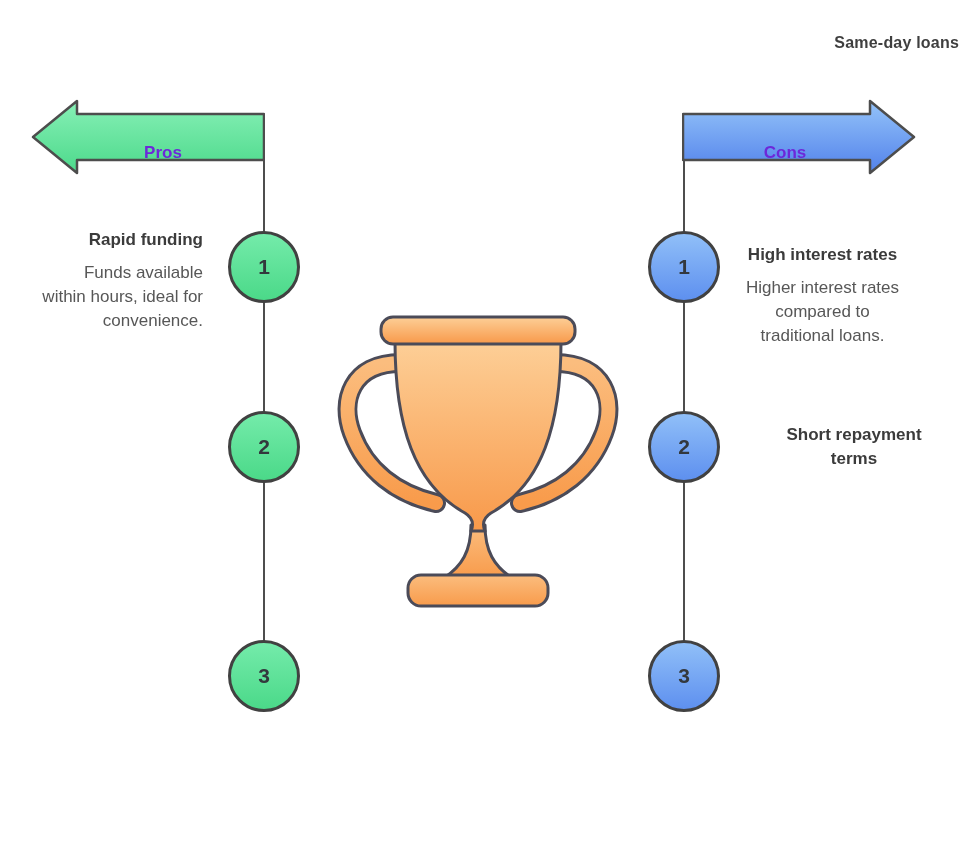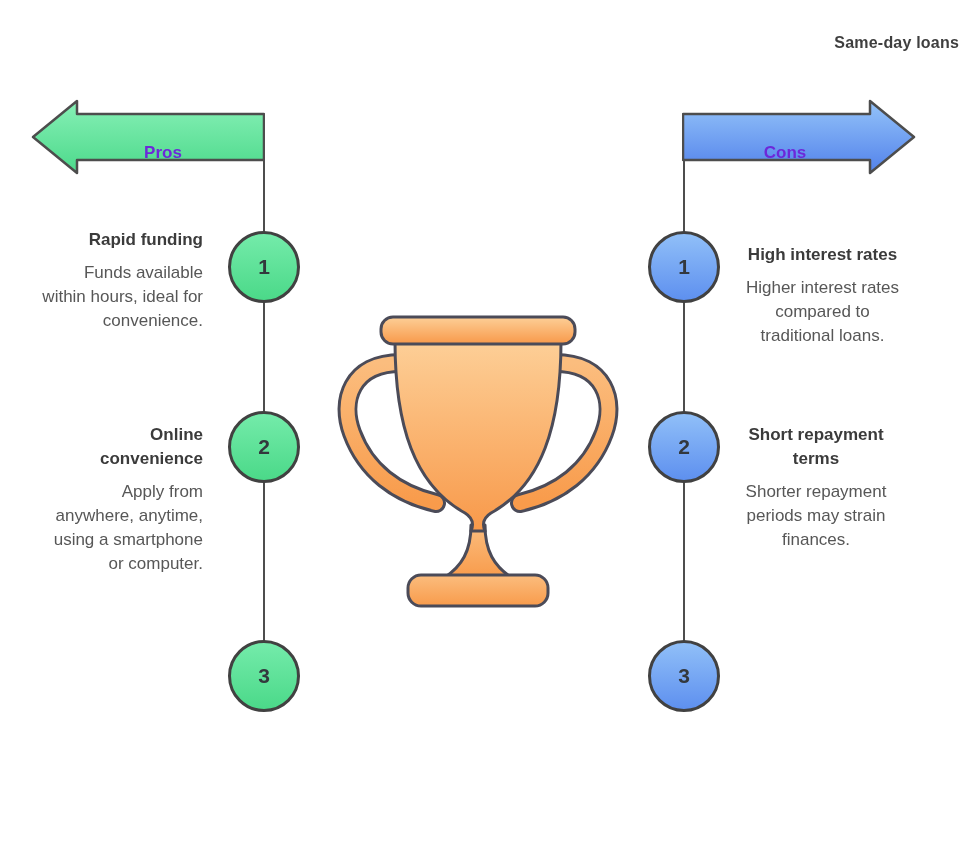--- a/index.html
+++ b/index.html
@@ -67,21 +67,21 @@
     font-size: 17px; line-height: 24px;
     font-weight: bold; color: #3b3b3b;
     margin: 0 0 9px 0;
   }
   .tb.left-side  { text-align: right; right: 760px; }
   .tb.right-side { text-align: center; left: 745px; }
   #pros-item-1 { top: 228px; width: 165px; }
   #pros-item-2 { top: 423px; width: 150px; }
   #pros-item-3 { top: 651px; width: 145px; }
   #cons-item-1 { top: 243px; width: 155px; }
-  #cons-item-2 { top: 423px; width: 142px; }
+  #cons-item-2 { top: 423px; width: 142px; margin-left: 38px; }
   #cons-item-3 { top: 651px; width: 150px; }
 
   #trophy { position: absolute; left: 337px; top: 303px; }
 </style>
 </head>
 <body>
 
 <div class="canvas">
 
   <h1 class="title">Same-day loans</h1>
@@ -131,32 +131,27 @@
       <span>2</span>
     </div>
   <div class="num-circle blue" id="cons-circle-3">
       <span>3</span>
     </div>
 
   <div class="tb left-side" id="pros-item-1">
     <h3>Rapid funding</h3>
     <div>Funds available within hours, ideal for convenience.</div>
   </div>
-  <div class="tb left-side" id="pros-item-2">
-    <h3>Online convenience</h3>
-    <div>Apply from anywhere, anytime, using a smartphone or computer.</div>
-  </div>
 
   <div class="tb right-side" id="cons-item-1">
     <h3>High interest rates</h3>
     <div>Higher interest rates compared to traditional loans.</div>
   </div>
   <div class="tb right-side" id="cons-item-2">
     <h3>Short repayment terms</h3>
-    <div>Shorter repayment periods may strain finances.</div>
   </div>
   <div class="tb right-side" id="cons-item-3">
   </div>
 
   <svg id="trophy" width="282" height="312" viewBox="0 0 282 312">
     <defs>
       <linearGradient id="gradTrophy" x1="0" y1="0" x2="0" y2="1">
         <stop offset="0" stop-color="#fdcf97"></stop>
         <stop offset="1" stop-color="#f8994a"></stop>
       </linearGradient>

